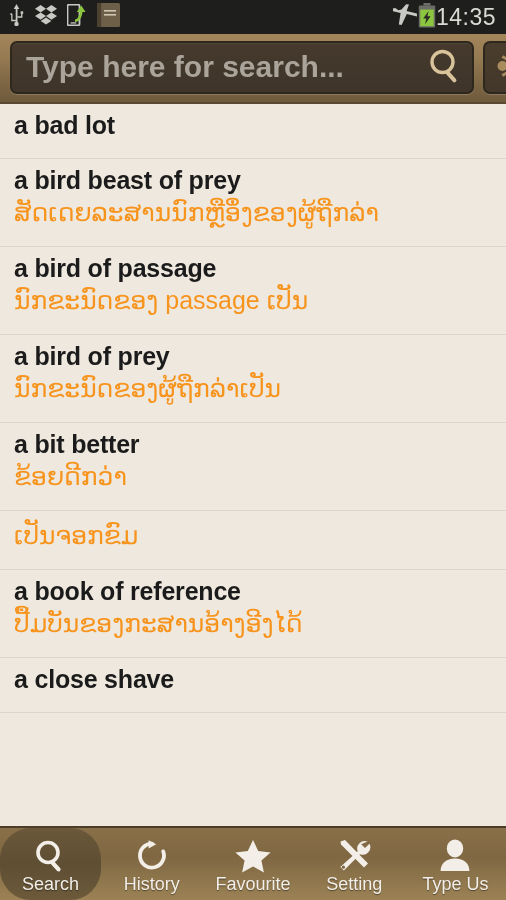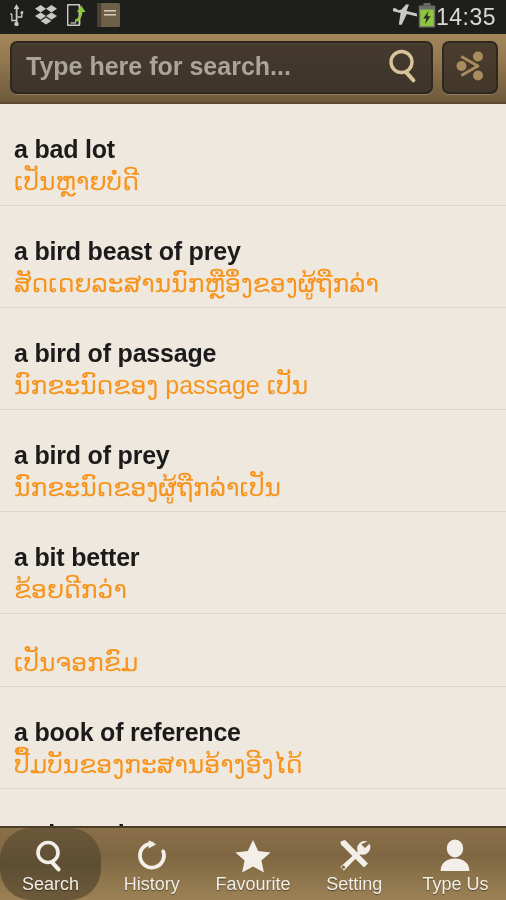--- a/index.html
+++ b/index.html
@@ -35,46 +35,45 @@
   .searchfield{
     position:relative; flex:1 1 auto; height:53px;
     background:linear-gradient(to bottom,#453a2c 0%,#3e342a 100%);
     border:2px solid #2e271e;
     border-radius:7px;
     box-shadow:inset 0 1px 0 rgba(255,255,255,.06), 0 1px 1px rgba(255,255,255,.18);
     display:flex; align-items:center;
   }
   .searchfield input{
     flex:1 1 auto; background:transparent; border:0; outline:none;
-    color:#ded9d2; font-size:25px; font-weight:bold;
+    color:#ded9d2; font-size:30px; font-weight:bold;
     padding:0 44px 2px 14px;
     font-family:"Liberation Sans", sans-serif;
   }
   .searchfield input::placeholder{ color:#aaa49b; font-weight:bold; opacity:1;}
   .search-ico{ position:absolute; right:10px; top:50%; transform:translateY(-50%); }
   .sharebtn{
     flex:0 0 56px; width:56px; height:53px;
     background:linear-gradient(to bottom,#4a3d2d 0%,#42372a 100%);
     border:2px solid #2e271e; border-radius:7px;
     box-shadow:0 1px 1px rgba(255,255,255,.18);
     display:flex; align-items:center; justify-content:center;
     cursor:pointer;
   }
 
   
   .list{
     flex:1 1 auto; overflow:hidden; background:#EFE8DE;
     position:relative;
   }
   .row{
-    padding:7px 12px 8px 14px;
+    padding:7px 12px 18px 14px;
     border-bottom:1px solid #dcd5c9;
     background:#EFE8DE;
     cursor:pointer;
-    margin-top:24px;
   }
   .row .term{
     font-size:25px; font-weight:bold; color:#1b1b1b;
     line-height:1.16; letter-spacing:-.2px;
   }
   .row .trans{
     font-size:25px; color:#F7941E; line-height:1.28;
     margin-top:1px; word-wrap:break-word;
   }
 
@@ -182,21 +181,20 @@
           <rect x="5" y="18" width="20" height="3" transform="rotate(-30 15 19.5)"></rect>
         </g>
           </svg>
       </span>
     </div>
   </div>
 
   <div class="list">
     <div class="row">
       <div class="term">a bad lot</div>
-      <div class="trans">ເປັນຫຼາຍບໍ່ດີ</div>
     </div>
     <div class="row">
       <div class="term">a bird beast of prey</div>
       <div class="trans">ສັດເດຍລະສານນົກຫຼືອຶ່ງຂອງຜູ້ຖືກລ່າ</div>
     </div>
     <div class="row">
       <div class="term">a bird of passage</div>
       <div class="trans">ນົກຂະນົດຂອງ passage ເປັນ</div>
     </div>
     <div class="row">

